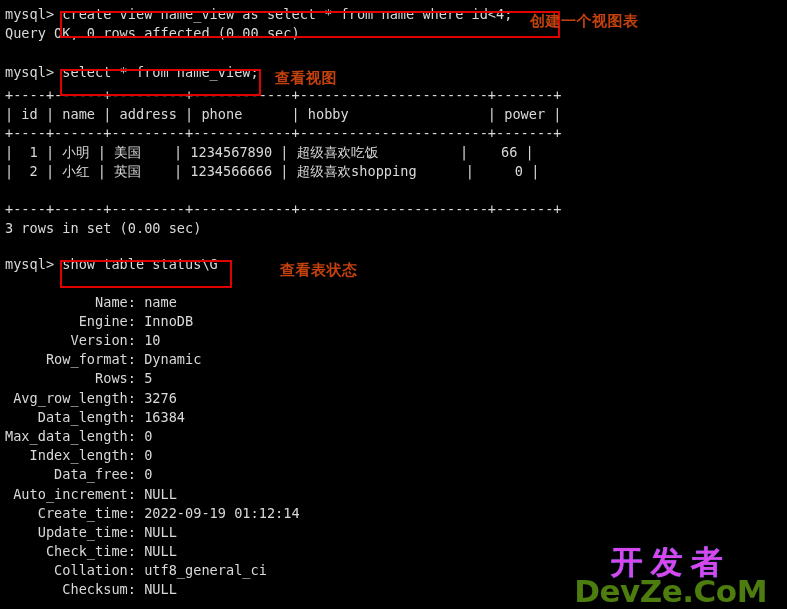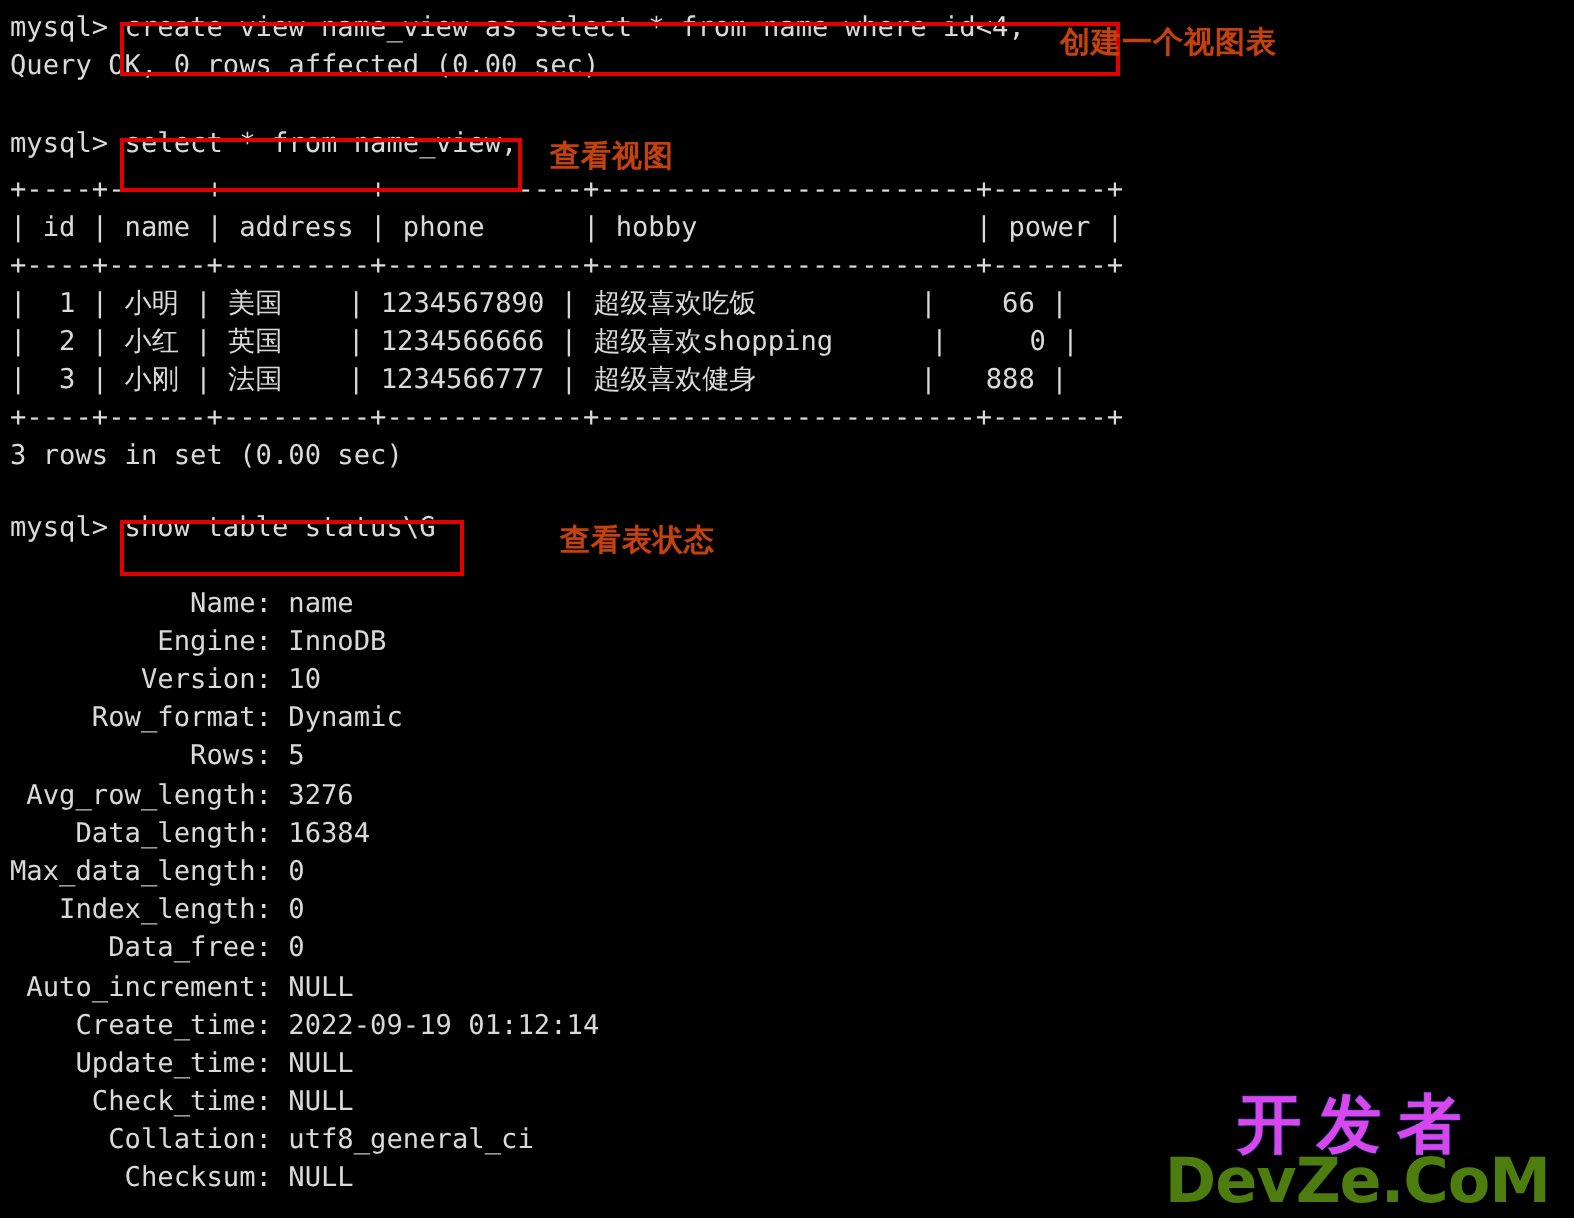--- a/index.html
+++ b/index.html
@@ -19,21 +19,20 @@
     position: absolute;
     left: 0;
     top: 0;
     width: 773px;
     height: 609px;
     background: #000000;
     color: #d8d8d8;
     font-family: "DejaVu Sans Mono", "Liberation Mono", monospace;
     font-size: 13.6px;
     line-height: 19.4px;
-    padding-left: 8px;
   }
 
   .term-line {
     position: absolute;
     left: 5px;
     white-space: pre;
     font-family: "DejaVu Sans Mono", "Liberation Mono", monospace;
     font-size: 13.6px;
     line-height: 19.4px;
     color: #d9d9d9;
@@ -95,21 +94,20 @@
 
   <div class="term-line" style="top:5px">mysql&gt; create view name_view as select * from name where id&lt;4;</div>
   <div class="term-line" style="top:24px">Query OK, 0 rows affected (0.00 sec)</div>
   <div class="term-line" style="top:63px">mysql&gt; select * from name_view;</div>
 
   <div class="term-line" style="top:86px">+----+------+---------+------------+-----------------------+-------+</div>
   <div class="term-line" style="top:105px">| id | name | address | phone      | hobby                 | power |</div>
   <div class="term-line" style="top:124px">+----+------+---------+------------+-----------------------+-------+</div>
   <div class="term-line" style="top:143px">|  1 | 小明 | 美国    | 1234567890 | 超级喜欢吃饭          |    66 |</div>
   <div class="term-line" style="top:162px">|  2 | 小红 | 英国    | 1234566666 | 超级喜欢shopping      |     0 |</div>
-  <div class="term-line" style="top:181px">|  3 | 小刚 | 法国    | 1234566777 | 超级喜欢健身          |   888 |</div>
   <div class="term-line" style="top:200px">+----+------+---------+------------+-----------------------+-------+</div>
   <div class="term-line" style="top:219px">3 rows in set (0.00 sec)</div>
 
   <div class="term-line" style="top:255px">mysql&gt; show table status\G</div>
 
   <div class="term-line" style="top:312px">         Engine: InnoDB</div>
   <div class="term-line" style="top:293px">           Name: name</div>
   <div class="term-line" style="top:331px">        Version: 10</div>
   <div class="term-line" style="top:350px">     Row_format: Dynamic</div>
   <div class="term-line" style="top:369px">           Rows: 5</div>

